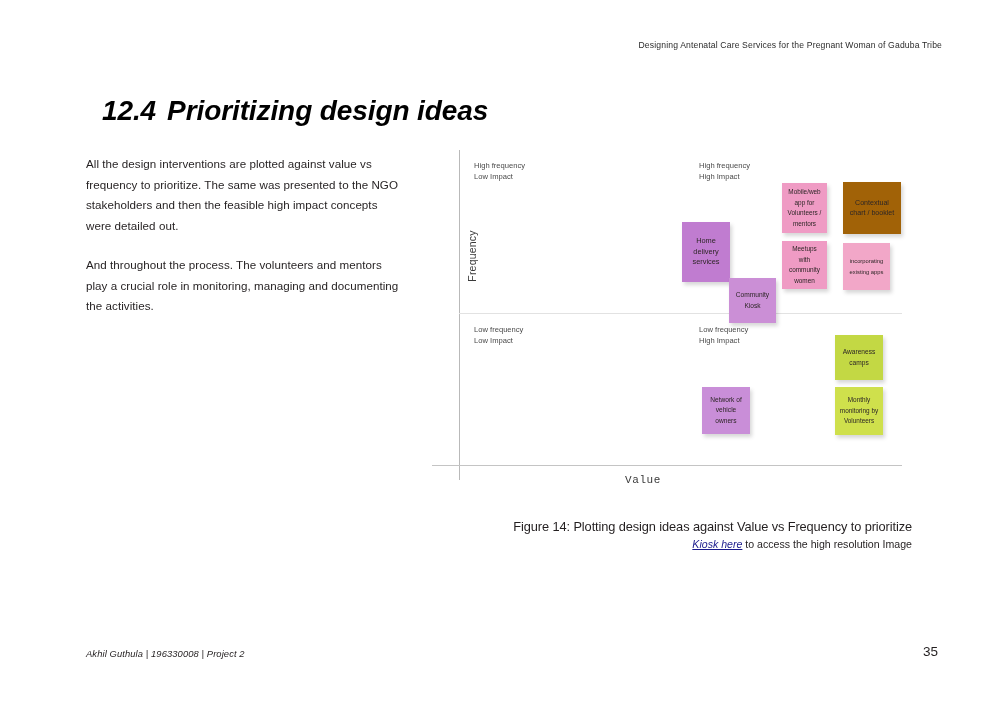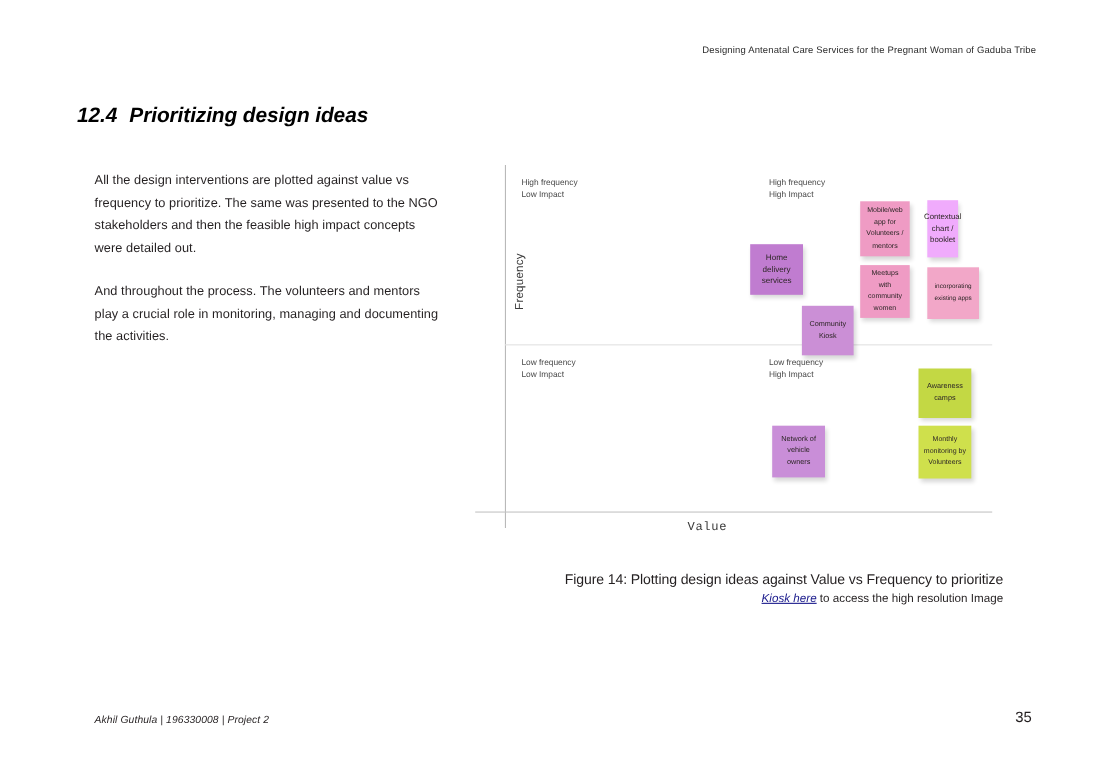--- a/index.html
+++ b/index.html
@@ -29,23 +29,23 @@
     right: 58px;
     font-size: 8.6px;
     letter-spacing: 0.15px;
     color: #2b2b2b;
     white-space: nowrap;
   }
 
   
   .section-heading {
     position: absolute;
-    left: 70px;
+    left: 102px;
     top: 95px;
-    font-size: 19px;
+    font-size: 28px;
     font-weight: bold;
     font-style: italic;
     color: #000000;
     letter-spacing: -0.1px;
     white-space: nowrap;
   }
   .section-heading .num { margin-right: 11px; }
 
   
   .body-column {
@@ -226,30 +226,30 @@
     </div>
     <div class="quad-label quad-br">
       <div>Low frequency</div>
       <div>High Impact</div>
     </div>
 
     <div id="notes-layer">
         <div class="note" style="left: 352px; top: 43px; width: 45px; height: 50px; background: rgb(239, 155, 196); font-size: 6.4px;">
           <span>Mobile/web app for Volunteers / mentors</span>
         </div>
-        <div class="note" style="left: 413px; top: 42px; width: 28px; height: 52px; background: #f0abfc; font-size: 7.1px;">
+        <div class="note" style="left: 413px; top: 42px; width: 58px; height: 52px; background: #a16207; font-size: 7.1px;">
           <span>Contextual chart / booklet</span>
         </div>
         <div class="note" style="left: 352px; top: 101px; width: 45px; height: 48px; background: rgb(239, 155, 196); font-size: 6.4px;">
           <span>Meetups with community women</span>
         </div>
         <div class="note" style="left: 413px; top: 103px; width: 47px; height: 47px; background: rgb(242, 167, 200); font-size: 5.8px;">
           <span>incorporating existing apps</span>
         </div>
-        <div class="note" style="left: 252px; top: 82px; width: 48px; height: 46px; background: rgb(192, 124, 208); font-size: 7.4px;">
+        <div class="note" style="left: 252px; top: 82px; width: 48px; height: 60px; background: rgb(192, 124, 208); font-size: 7.4px;">
           <span>Home delivery services</span>
         </div>
         <div class="note" style="left: 299px; top: 138px; width: 47px; height: 45px; background: rgb(203, 143, 214); font-size: 6.6px;">
           <span>Community Kiosk</span>
         </div>
         <div class="note" style="left: 405px; top: 195px; width: 48px; height: 45px; background: rgb(195, 216, 68); font-size: 6.6px;">
           <span>Awareness camps</span>
         </div>
         <div class="note" style="left: 272px; top: 247px; width: 48px; height: 47px; background: rgb(201, 142, 216); font-size: 6.6px;">
           <span>Network of vehicle owners</span>

